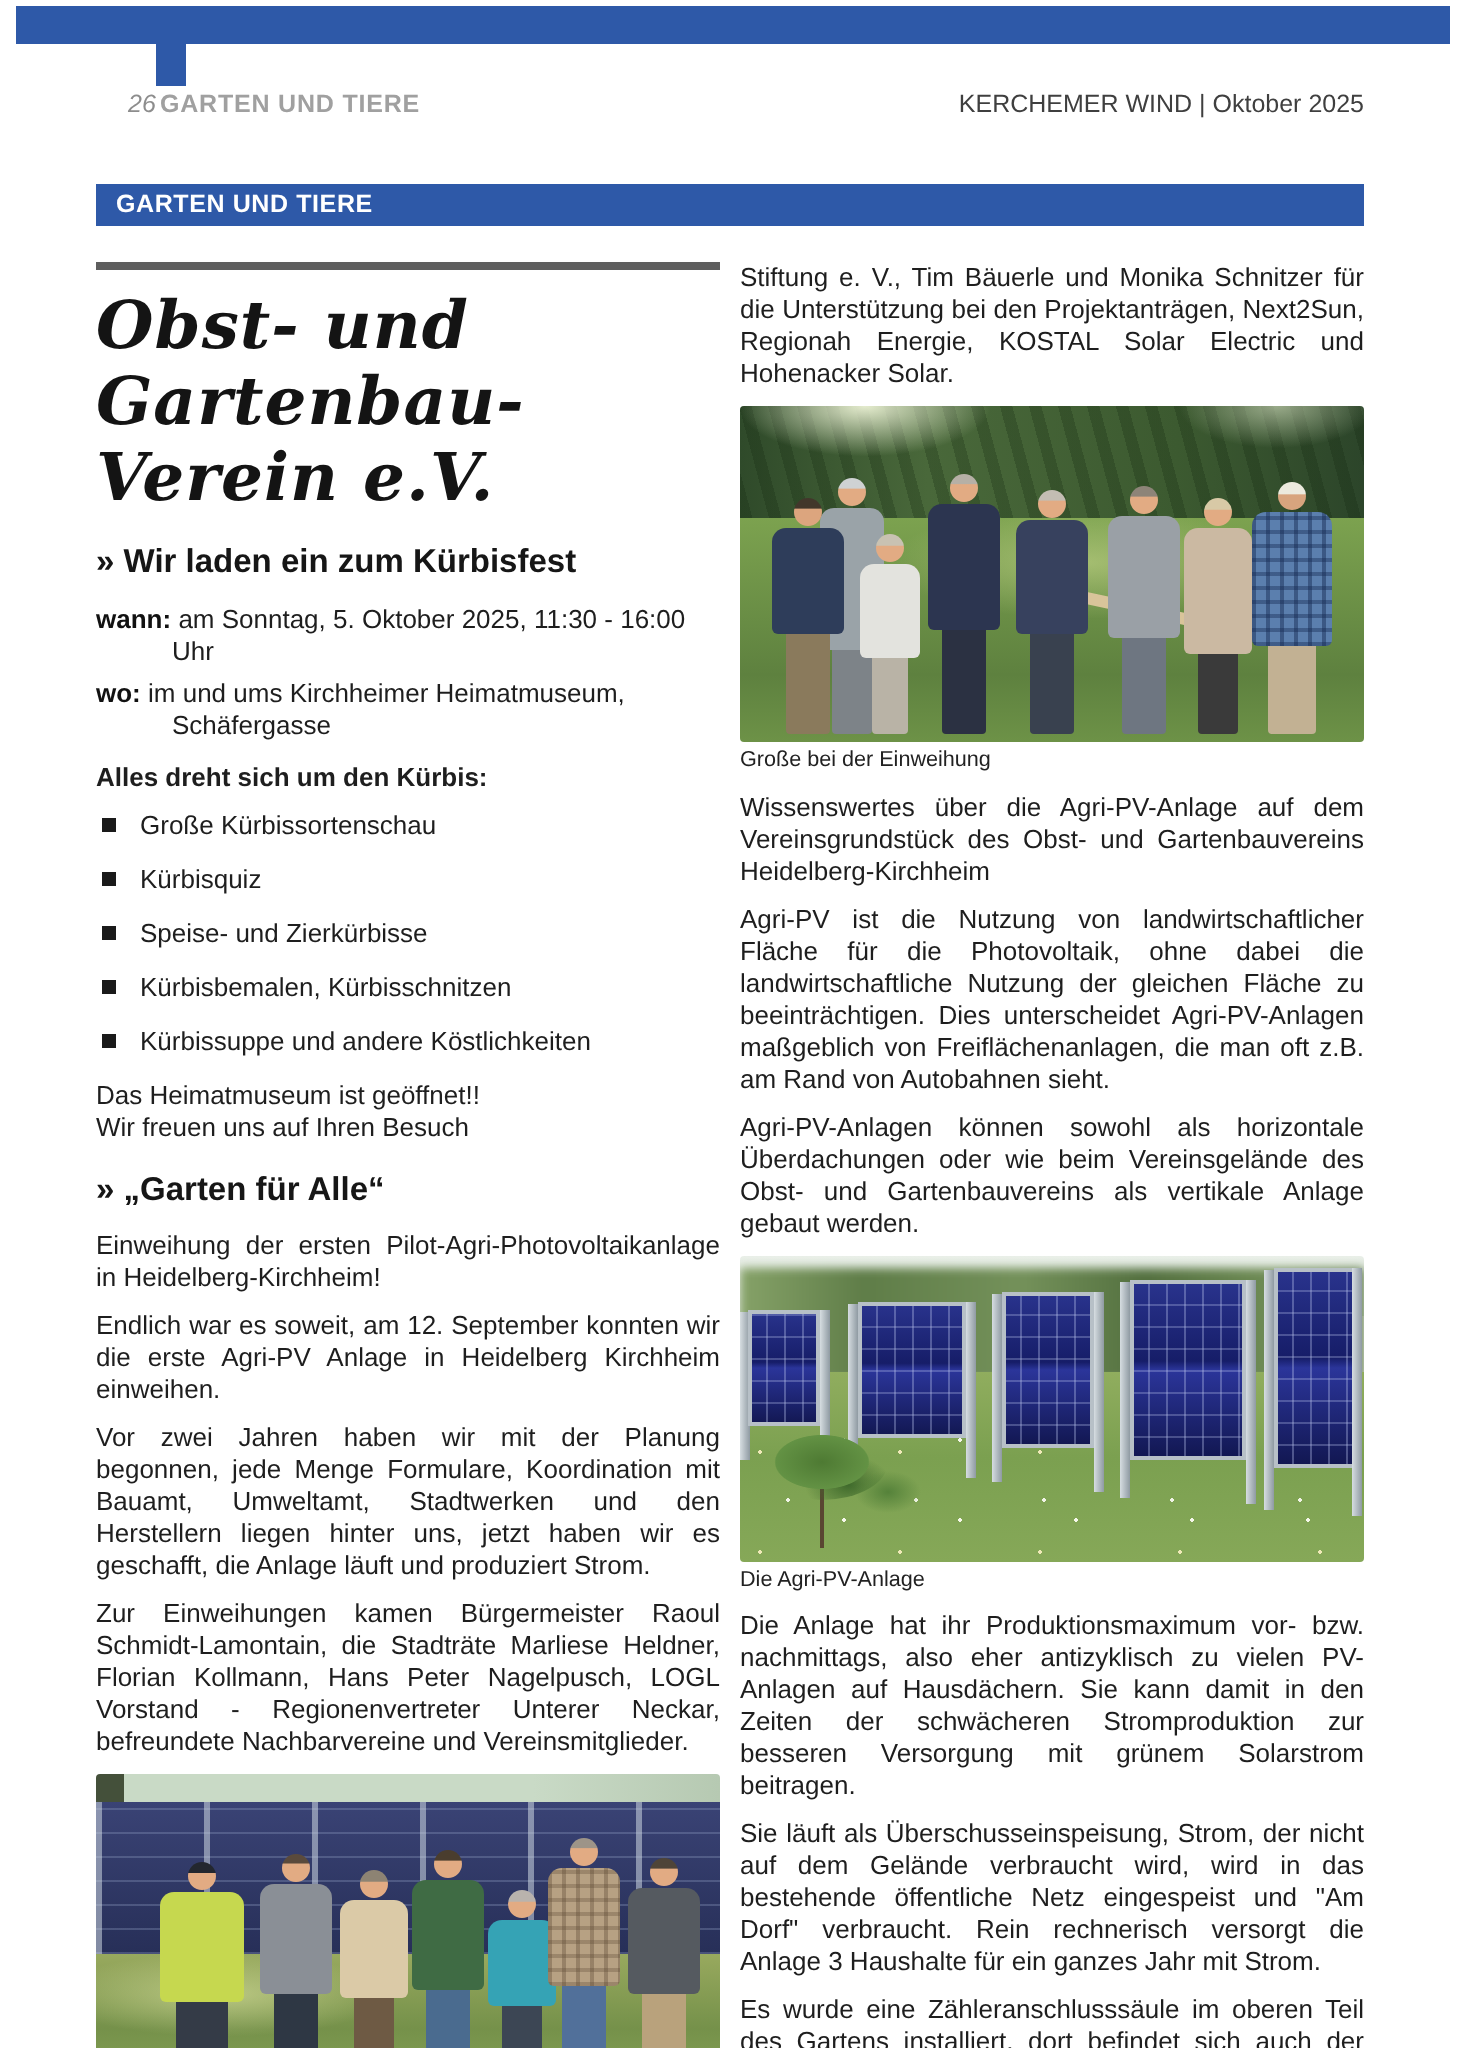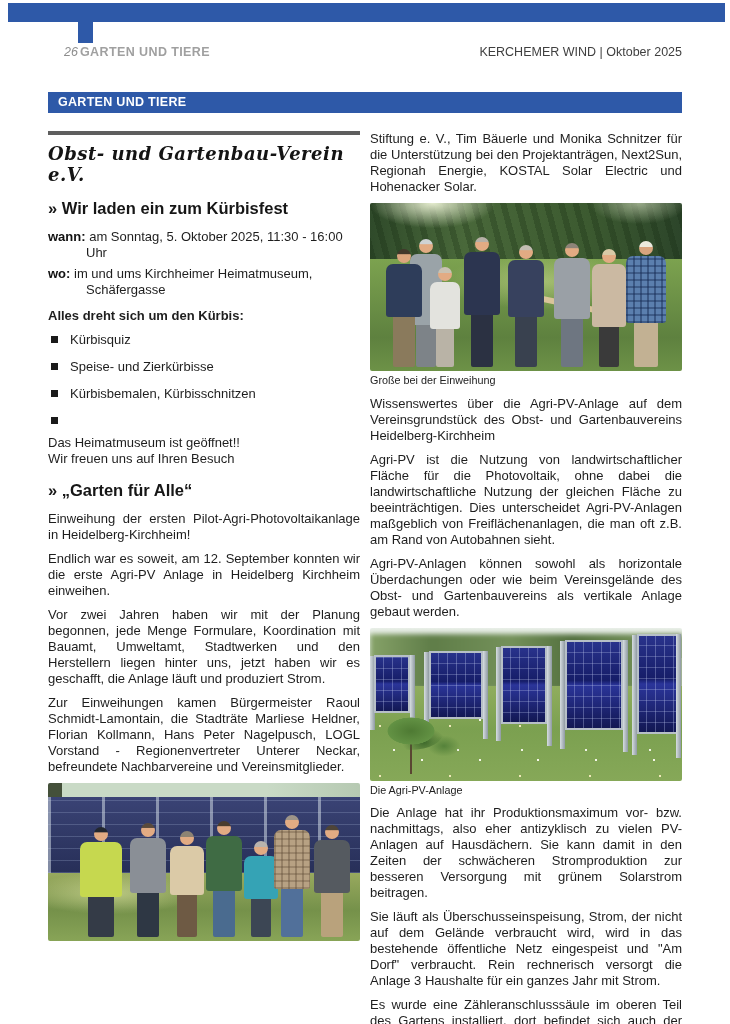--- a/index.html
+++ b/index.html
@@ -17,21 +17,21 @@
   .hdr .issue{position:absolute;right:0;top:0;color:#3f3f3f;}
 
   .content{position:absolute;top:92px;left:48px;width:634px;}
   .banner{height:21px;background:#2e59a8;color:#fff;font-weight:bold;font-size:12.5px;
           line-height:21px;padding-left:10px;letter-spacing:.3px;}
   .cols{display:flex;gap:10px;margin-top:18px;}
   .col{width:312px;font-size:13px;line-height:16px;}
 
   .rule{height:4px;background:#5e5e5e;margin:0 0 9px;}
   .script-title{font-family:"DejaVu Serif",serif;font-style:italic;font-weight:bold;
-                font-size:18px;line-height:1.15;letter-spacing:.5px;color:#141414;margin:0 0 12px;}
+                font-size:33px;line-height:1.15;letter-spacing:.5px;color:#141414;margin:0 0 12px;}
   h2{font-size:16.5px;line-height:1.2;margin:14px 0 10px;color:#161616;font-family:"Liberation Sans",sans-serif;}
   p{margin:0 0 8px;text-align:justify;hyphens:auto;}
   .kv{padding-left:38px;text-indent:-38px;margin:0 0 5px;}
   .kv b{color:#111;}
   .lead{font-weight:bold;margin:10px 0 8px;}
   .blist{margin:0 0 4px;}
   .bitem{display:flex;align-items:flex-start;margin:0 0 11px;}
   .sq{flex:0 0 7px;width:7px;height:7px;background:#1a1a1a;margin:4px 12px 0 3px;}
   .hang{padding-left:14px;text-indent:-14px;margin:6px 0 8px;}
   .tight{margin:0;}
@@ -78,32 +78,37 @@
 
         <h2>» Wir laden ein zum Kürbisfest</h2>
 
         <div class="kv"><b>wann:</b> <span>am Sonntag, 5. Oktober 2025, 11:30 - 16:00 Uhr</span></div>
         <div class="kv"><b>wo:</b> <span>im und ums Kirchheimer Heimatmuseum, Schäfergasse</span></div>
 
         <div class="lead">Alles dreht sich um den Kürbis:</div>
         <div class="blist">
           <div class="bitem">
               <span class="sq"></span>
+              <span>Große Kürbissortenschau</span>
+            </div>
+          <div class="bitem">
+              <span class="sq"></span>
               <span>Kürbisquiz</span>
             </div>
           <div class="bitem">
               <span class="sq"></span>
               <span>Speise- und Zierkürbisse</span>
             </div>
           <div class="bitem">
               <span class="sq"></span>
               <span>Kürbisbemalen, Kürbisschnitzen</span>
             </div>
           <div class="bitem">
               <span class="sq"></span>
+              <span>Kürbissuppe und andere Köstlichkeiten</span>
             </div>
         </div>
 
         <p class="tight">Das Heimatmuseum ist geöffnet!!</p>
         <p>Wir freuen uns auf Ihren Besuch</p>
 
         <h2>» „Garten für Alle“</h2>
         <p>Einweihung der ersten Pilot-Agri-Photovoltaikanlage in Heidelberg-Kirchheim!</p>
         <p>Endlich war es soweit, am 12. September konnten wir die erste Agri-PV Anlage in Heidelberg Kirchheim einweihen.</p>
         <p>Vor zwei Jahren haben wir mit der Planung begonnen, jede Menge Formulare, Koordination mit Bauamt, Umweltamt, Stadtwerken und den Herstellern liegen hinter uns, jetzt haben wir es geschafft, die Anlage läuft und produziert Strom.</p>

